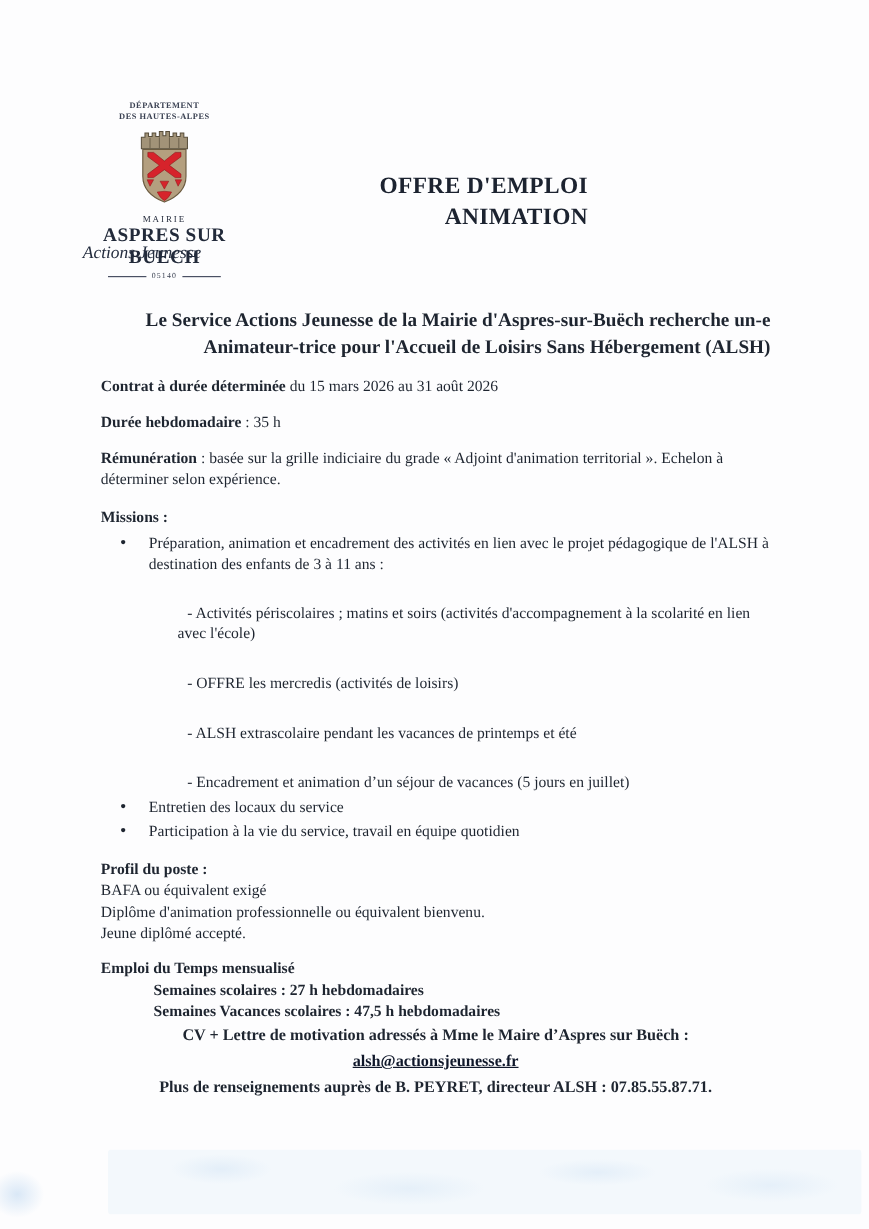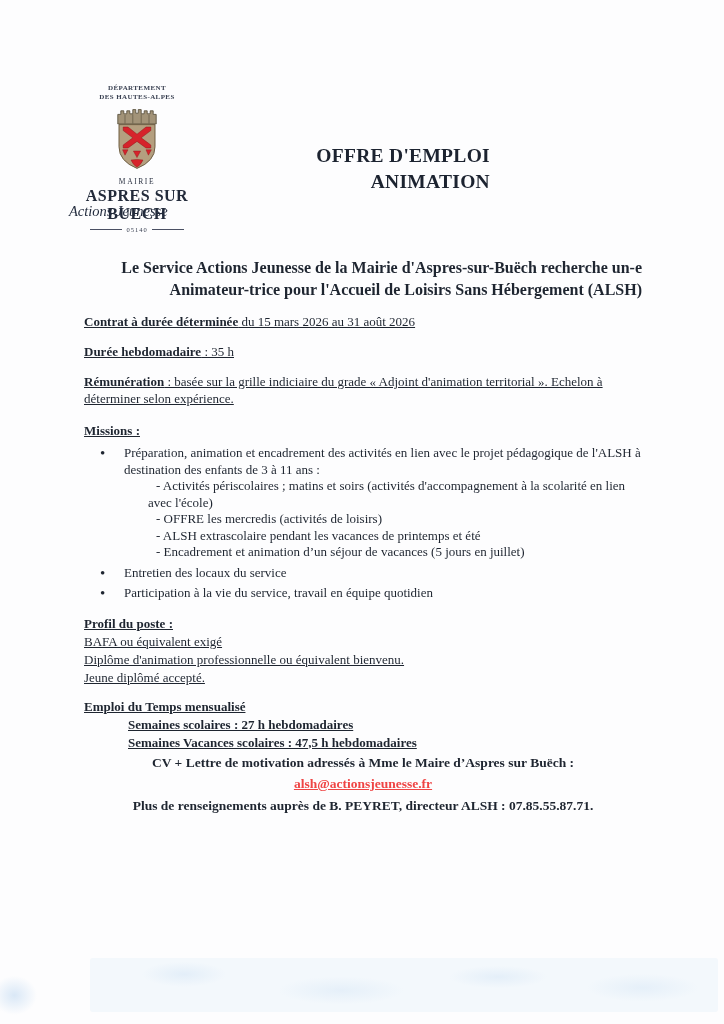--- a/index.html
+++ b/index.html
@@ -16,35 +16,35 @@
   .postcode-row{display:flex;align-items:center;justify-content:center;gap:4px;margin-top:3px;}
   .rule{width:32px;height:1px;background:#4a5063;}
   .postcode{font-size:6.5px;letter-spacing:1px;color:#3a4152;}
   .actions-jeunesse{position:absolute;left:69px;top:203px;font-style:italic;font-size:14.5px;color:#232c3e;}
   .title-block{position:absolute;left:250px;top:143px;width:240px;text-align:right;
                font-weight:bold;font-size:19.5px;line-height:26px;letter-spacing:0.3px;color:#1c2330;}
 
   
   .content{position:absolute;left:84px;top:257px;width:558px;font-size:13px;}
   .heading{font-size:16px;line-height:21.5px;text-align:right;font-weight:bold;margin:0;}
-  p{margin:14px 0 0;line-height:16px;text-decoration:underline;}
+  p{margin:14px 0 0;line-height:16px;}
   b,.b{font-weight:bold;}
   .missions-h{margin-top:16px;font-weight:bold;}
   .bullets{margin:6px 0 0;padding:0;list-style:none;}
   .bullet{position:relative;padding-left:40px;line-height:16.5px;}
   .bullet::before{content:"\2022";position:absolute;left:16px;top:0;font-size:15px;}
   .bullet + .bullet{margin-top:4px;}
-  .sub{padding-left:32px;line-height:16.5px;}
+  .sub{padding-left:32px;line-height:16.5px;margin-top:25px;}
   .sub-first{padding-left:24px;text-indent:8px;}
   .profil-h{margin-top:13px;font-weight:bold;line-height:18px;}
   .pline{margin:0;line-height:18px;}
   .emploi-h{margin-top:11px;font-weight:bold;line-height:18px;}
   .sched{margin:0;padding-left:44px;font-weight:bold;line-height:18px;}
   .contact{text-align:center;font-weight:bold;font-size:13.5px;line-height:21.5px;}
-  .email-link{color:#ef4444;text-decoration:underline;font-weight:bold;}
+  .email-link{color:#0f172a;text-decoration:underline;font-weight:bold;}
 
   
   .scan-noise{position:absolute;left:90px;right:6px;bottom:12px;height:54px;
     background:
       radial-gradient(60px 18px at 15% 30%, rgba(198,220,242,.35), transparent 70%),
       radial-gradient(90px 20px at 40% 60%, rgba(198,220,242,.30), transparent 70%),
       radial-gradient(70px 16px at 65% 35%, rgba(198,220,242,.33), transparent 70%),
       radial-gradient(80px 20px at 88% 55%, rgba(198,220,242,.30), transparent 70%),
       linear-gradient(#f3f8fc,#f3f8fc);
     border-radius:3px;}

